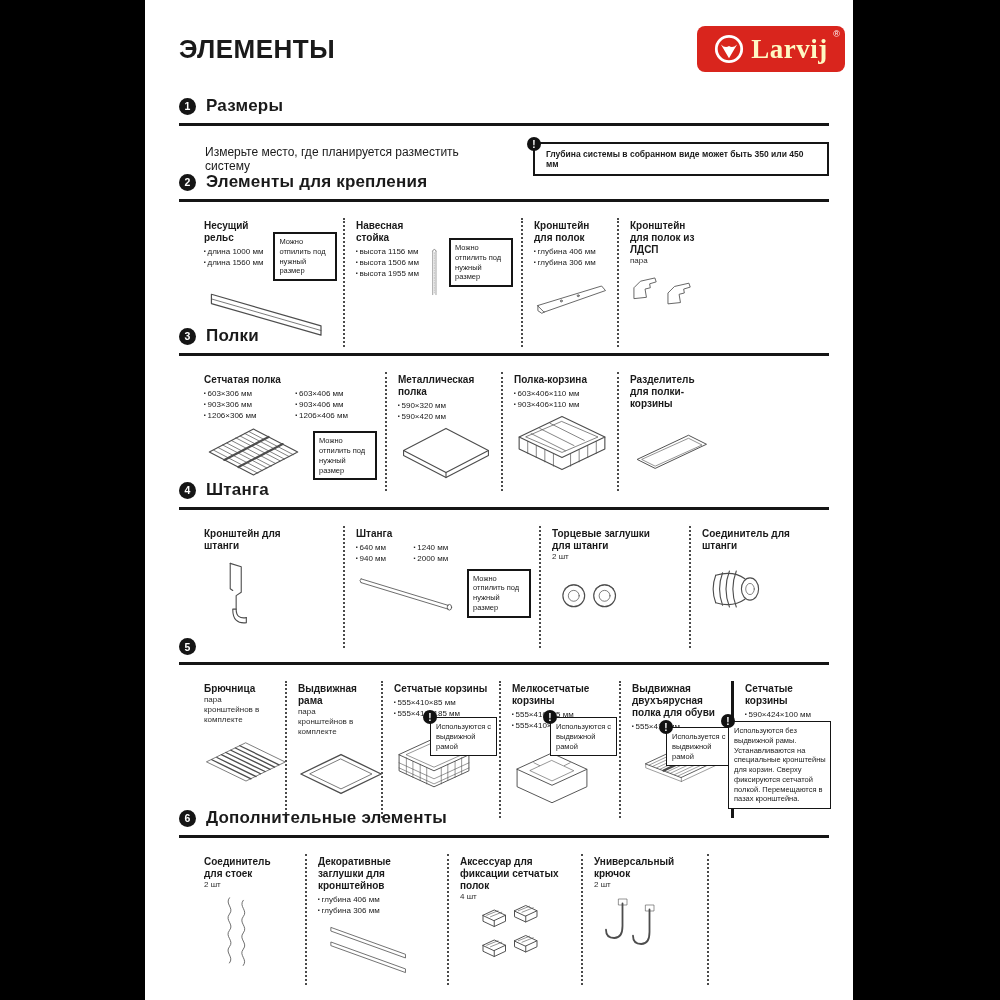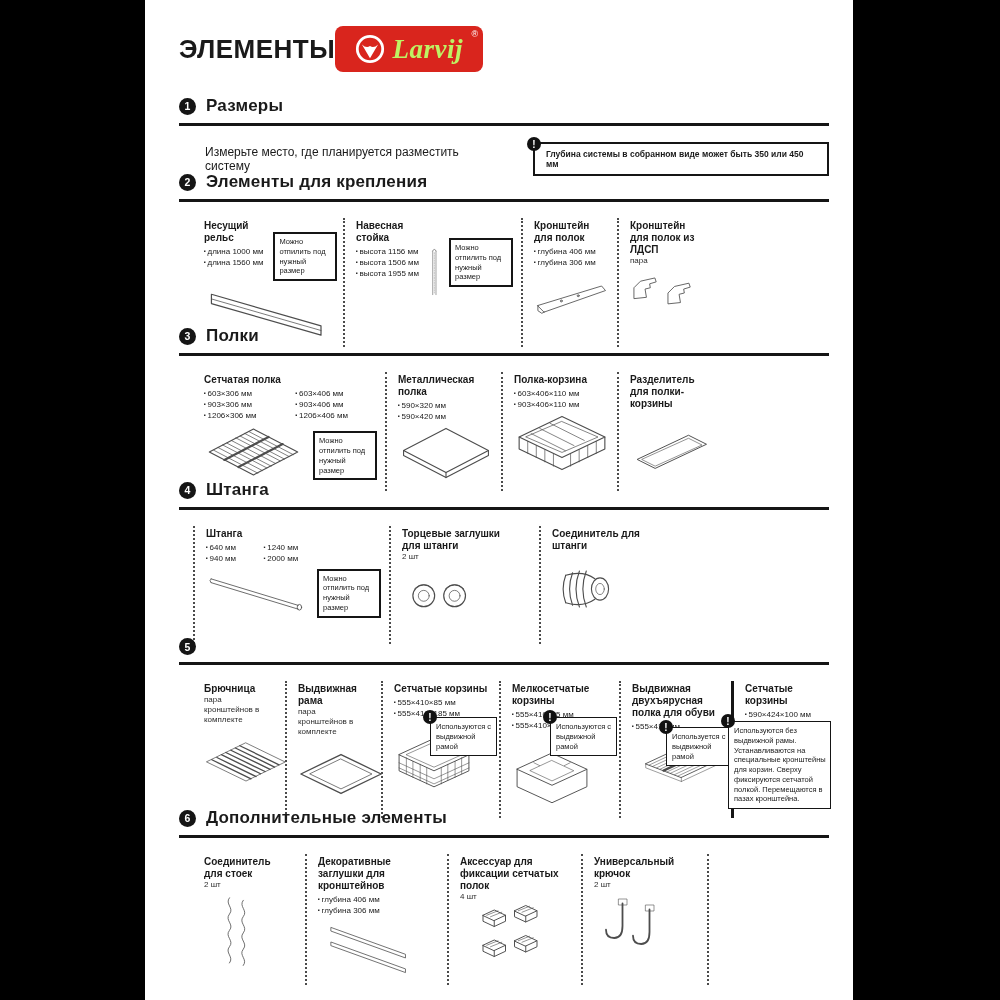--- a/index.html
+++ b/index.html
@@ -1,25 +1,25 @@
 <!DOCTYPE html>
 <html><head>
 <meta charset="utf-8">
 <style>
   html,body{margin:0;padding:0;background:#000;}
   .stage{position:relative;width:1000px;height:1000px;background:#000;overflow:hidden;
          font-family:"Liberation Sans",sans-serif;color:#1a1a1a;}
   .page{position:absolute;left:145px;top:0;width:708px;height:1000px;background:#fff;}
 
   
-  .doc-header{position:absolute;top:26px;left:34px;right:14px;display:flex;justify-content:flex-start;align-items:flex-start;}
+  .doc-header{position:absolute;top:26px;left:34px;right:8px;display:flex;justify-content:space-between;align-items:flex-start;}
   .doc-title{font-size:26px;font-weight:800;letter-spacing:.5px;margin-top:8px;}
   .logo{position:relative;width:148px;height:46px;background:#d9251d;border-radius:8px;
         display:flex;align-items:center;justify-content:center;gap:7px;}
-  .logo-text{color:#bef264;font-weight:700;font-size:27px;font-family:"Liberation Serif",serif;letter-spacing:.5px;font-style:italic;}
+  .logo-text{color:#fef9c3;font-weight:700;font-size:27px;font-family:"Liberation Serif",serif;letter-spacing:.5px;}
   .logo-reg{position:absolute;top:3px;right:5px;color:#fff;font-size:9px;}
 
   
   .section{position:absolute;left:34px;right:24px;}
   .sec-head{display:flex;align-items:center;gap:10px;border-bottom:3px solid #151515;padding-bottom:7px;}
   .sec-num{width:17px;height:17px;border-radius:50%;background:#151515;color:#fff;font-size:10.5px;
            font-weight:700;display:flex;align-items:center;justify-content:center;flex:0 0 auto;}
   .sec-title{font-size:17px;font-weight:700;letter-spacing:.2px;text-align:center;}
 
   .lead-row{display:flex;align-items:center;gap:26px;margin-top:16px;padding-left:26px;}
@@ -219,20 +219,27 @@
     </div>
   </div>
 
   <div class="section" style="top:480px">
     <div class="sec-head">
       <span class="sec-num">4</span>
       <span class="sec-title">Штанга</span>
     </div>
     <div class="cols" style="min-height:118px">
 
+      <div class="col" style="width:150px">
+        <div class="item-title" style="width:80px">Кронштейн для штанги</div>
+        <svg class="art" width="38" height="78" viewBox="0 0 44 92" style="margin-top:8px;margin-left:14px">
+          <path d="M14 4 L27 8 L27 38 L21 42 L21 58 Q21 70 33 68"></path>
+          <path d="M14 4 L14 34 L17 36 M21 58 L17 58 Q17 76 33 74 L33 68"></path>
+        </svg>
+      </div>
 
       <div class="col sep" style="width:196px">
         <div class="item-title">Штанга</div>
         <div class="sizes grid2" style="width:110px">
           <span class="size">640 мм</span>
           <span class="size">1240 мм</span>
           <span class="size">940 мм</span>
           <span class="size">2000 мм</span>
         </div>
         <div class="art-row" style="margin-top:4px">

